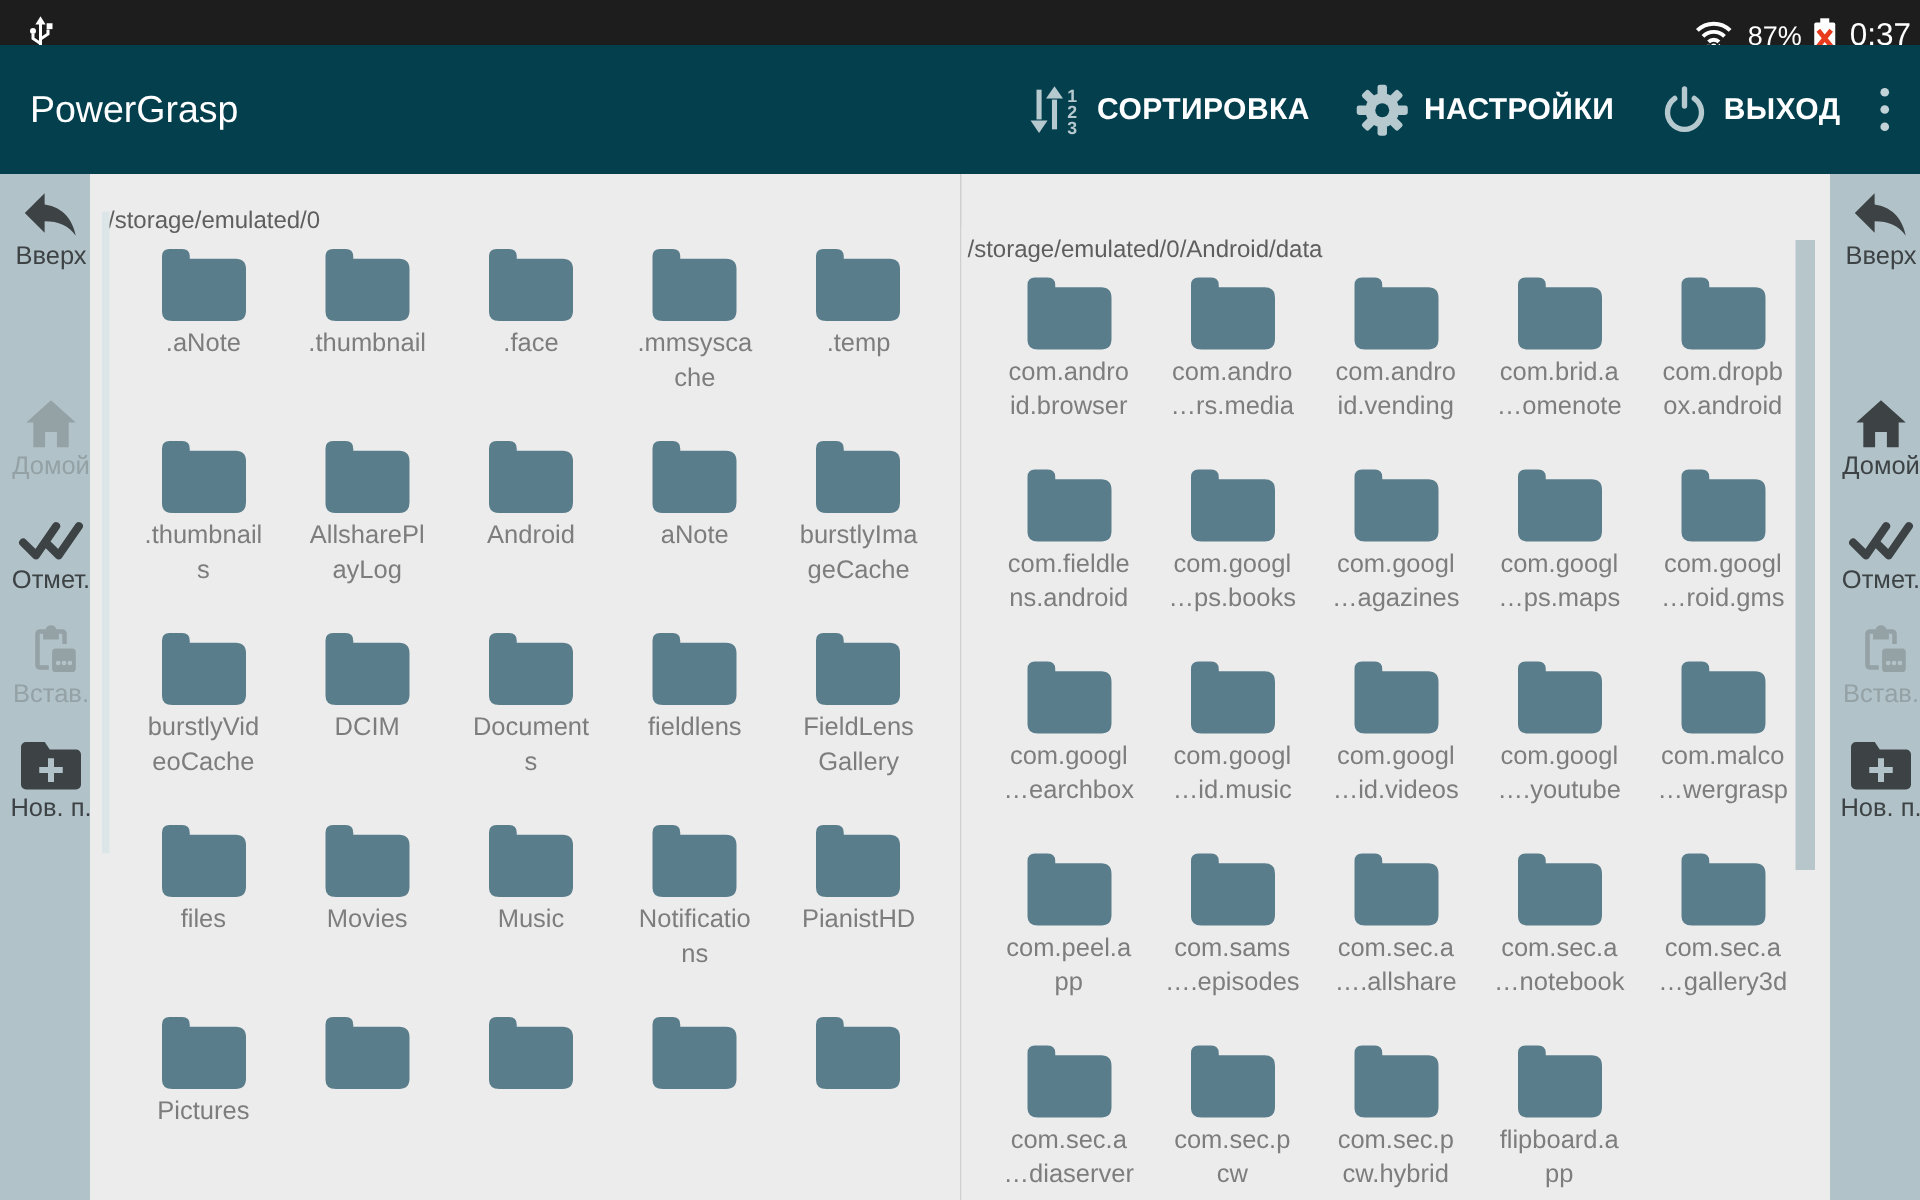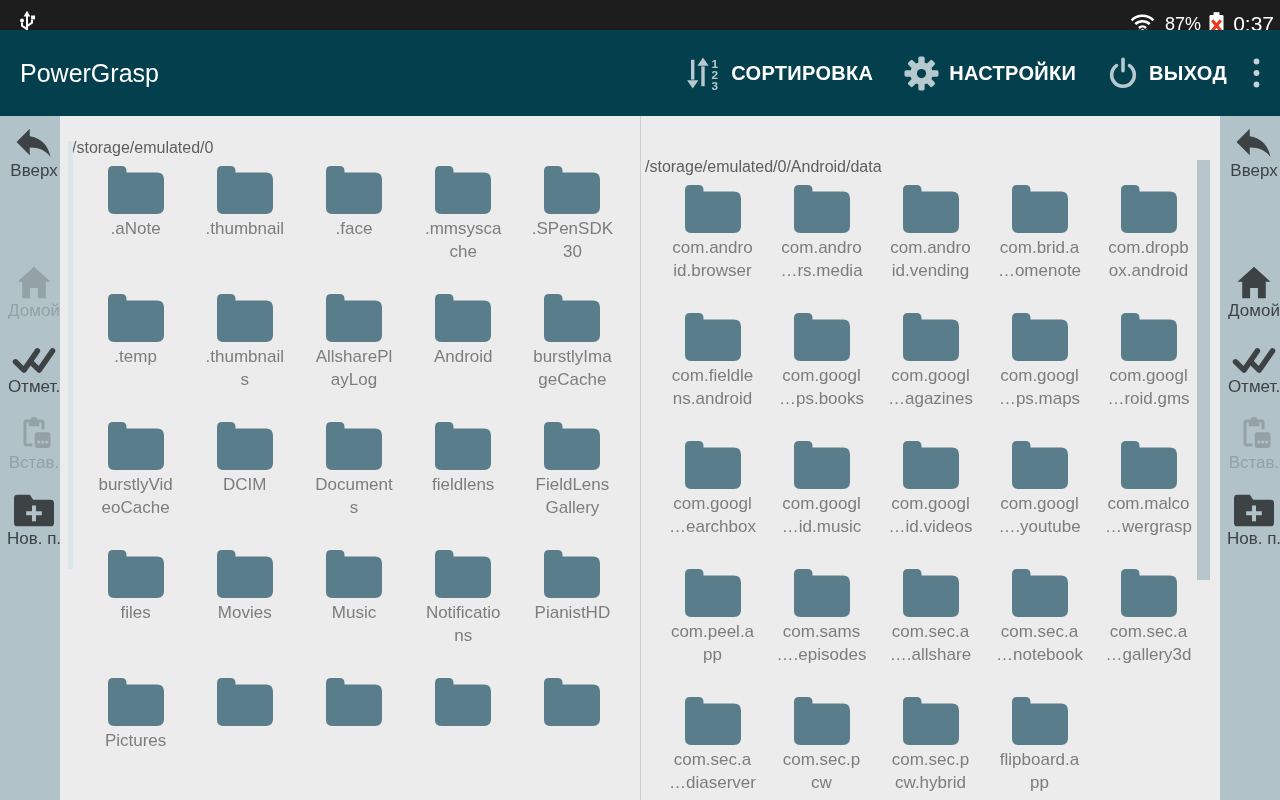--- a/index.html
+++ b/index.html
@@ -233,29 +233,20 @@
             </span>
             <span class="flabel">.mmsysca
 che</span>
           </div>
           <div class="cell">
             <span class="ic">
               <svg viewBox="0 0 64 56">
                 <path fill="#5a7d8b" d="M4 46L4 9Q4 4 9 4L17.5 4Q22.5 4 22.5 9L22.5 10.5L53 10.5Q60 10.5 60 17.5L60 45Q60 52 53 52L11 52Q4 52 4 46Z"></path>
               </svg>
             </span>
-            <span class="flabel">.SPenSDK
-30</span>
-          </div>
-          <div class="cell">
-            <span class="ic">
-              <svg viewBox="0 0 64 56">
-                <path fill="#5a7d8b" d="M4 46L4 9Q4 4 9 4L17.5 4Q22.5 4 22.5 9L22.5 10.5L53 10.5Q60 10.5 60 17.5L60 45Q60 52 53 52L11 52Q4 52 4 46Z"></path>
-              </svg>
-            </span>
             <span class="flabel">.temp</span>
           </div>
           <div class="cell">
             <span class="ic">
               <svg viewBox="0 0 64 56">
                 <path fill="#5a7d8b" d="M4 46L4 9Q4 4 9 4L17.5 4Q22.5 4 22.5 9L22.5 10.5L53 10.5Q60 10.5 60 17.5L60 45Q60 52 53 52L11 52Q4 52 4 46Z"></path>
               </svg>
             </span>
             <span class="flabel">.thumbnail
 s</span>
@@ -269,20 +260,28 @@
             <span class="flabel">AllsharePl
 ayLog</span>
           </div>
           <div class="cell">
             <span class="ic">
               <svg viewBox="0 0 64 56">
                 <path fill="#5a7d8b" d="M4 46L4 9Q4 4 9 4L17.5 4Q22.5 4 22.5 9L22.5 10.5L53 10.5Q60 10.5 60 17.5L60 45Q60 52 53 52L11 52Q4 52 4 46Z"></path>
               </svg>
             </span>
             <span class="flabel">Android</span>
+          </div>
+          <div class="cell">
+            <span class="ic">
+              <svg viewBox="0 0 64 56">
+                <path fill="#5a7d8b" d="M4 46L4 9Q4 4 9 4L17.5 4Q22.5 4 22.5 9L22.5 10.5L53 10.5Q60 10.5 60 17.5L60 45Q60 52 53 52L11 52Q4 52 4 46Z"></path>
+              </svg>
+            </span>
+            <span class="flabel">aNote</span>
           </div>
           <div class="cell">
             <span class="ic">
               <svg viewBox="0 0 64 56">
                 <path fill="#5a7d8b" d="M4 46L4 9Q4 4 9 4L17.5 4Q22.5 4 22.5 9L22.5 10.5L53 10.5Q60 10.5 60 17.5L60 45Q60 52 53 52L11 52Q4 52 4 46Z"></path>
               </svg>
             </span>
             <span class="flabel">burstlyIma
 geCache</span>
           </div>

